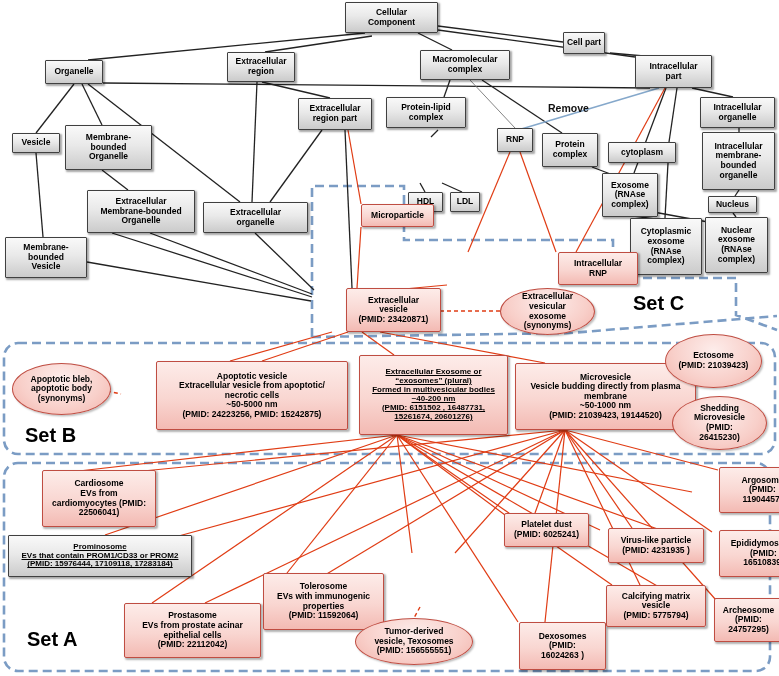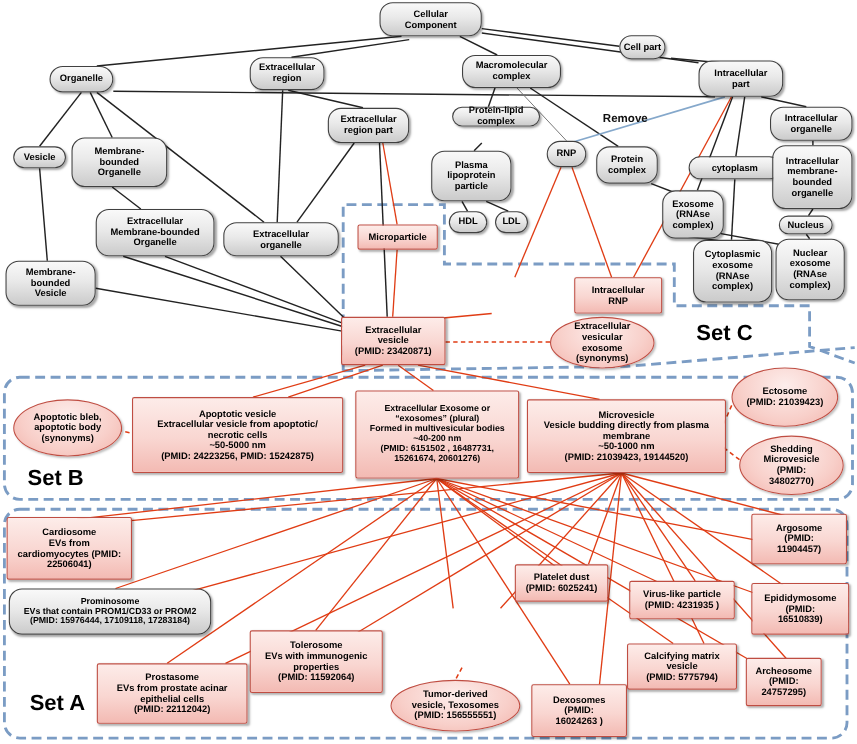--- a/index.html
+++ b/index.html
@@ -3,30 +3,30 @@
 <meta charset="utf-8">
 <style>
   html,body{margin:0;padding:0;background:#fff;}
   #stage{position:relative;width:779px;height:676px;background:#fff;overflow:hidden;
          font-family:"Liberation Sans",sans-serif;}
   #edges{position:absolute;left:0;top:0;}
   .node{position:absolute;display:flex;align-items:center;justify-content:center;
         text-align:center;white-space:pre-line;font-weight:bold;color:#000;
         line-height:1.12;padding:1px 2px;box-sizing:border-box;font-size:8.5px;}
   .gbox{background:linear-gradient(180deg,#f9f9f9 0%,#e9e9e9 45%,#cbcbcb 100%);
-        border:1.6px solid #404040;border-radius:12px;
+        border:1.6px solid #404040;border-radius:1px;
         box-shadow:1.5px 1.5px 2px rgba(0,0,0,.35);}
   .pbox{background:linear-gradient(180deg,#fdeceা9 0%,#f9d6d1 55%,#f3bab3 100%);
         background:linear-gradient(180deg,#fdece9 0%,#f9d6d1 55%,#f3bab3 100%);
         border:1.6px solid #bf4d42;border-radius:2px;
-        box-shadow:1.5px 1.5px 2px rgba(0,0,0,.3);}
+        box-shadow:1.5px 1.5px 2px rgba(0,0,0,.3);margin-left:36px;}
   .pellipse{background:radial-gradient(ellipse at 50% 30%,#fdedeb 0%,#f8cfc9 60%,#f2b3ab 100%);
         border:1.6px solid #bf4d42;border-radius:50%;
         box-shadow:1.5px 1.5px 2px rgba(0,0,0,.25);}
-  .f8{font-size:8px;}
+  .f8{font-size:8px;text-decoration:underline;}
   .setlabel{position:absolute;font-weight:bold;font-size:20px;color:#000;}
   .removelabel{position:absolute;font-weight:bold;font-size:10.5px;color:#111;}
 </style>
 </head>
 <body>
 
 <div id="stage">
 
   <svg id="edges" width="779" height="676" viewBox="0 0 779 676">
 
@@ -128,39 +128,36 @@
   <div class="node gbox" style="left:563px;top:32px;width:42px;height:22px">Cell part</div>
   <div class="node gbox" style="left:45px;top:60px;width:58px;height:24px">Organelle</div>
   <div class="node gbox" style="left:227px;top:52px;width:68px;height:30px">Extracellular
 region</div>
   <div class="node gbox" style="left:420px;top:50px;width:90px;height:30px">Macromolecular
 complex</div>
   <div class="node gbox" style="left:635px;top:55px;width:77px;height:33px">Intracellular
 part</div>
   <div class="node gbox" style="left:298px;top:98px;width:74px;height:32px">Extracellular
 region part</div>
-  <div class="node gbox" style="left:411px;top:97px;width:80px;height:18px">Protein-lipid
+  <div class="node gbox" style="left:386px;top:97px;width:80px;height:31px">Protein-lipid
 complex</div>
   <div class="node gbox" style="left:497px;top:128px;width:36px;height:24px">RNP</div>
   <div class="node gbox" style="left:542px;top:133px;width:56px;height:34px">Protein
 complex</div>
-  <div class="node gbox" style="left:626px;top:142px;width:84px;height:21px">cytoplasm</div>
+  <div class="node gbox" style="left:608px;top:142px;width:68px;height:21px">cytoplasm</div>
   <div class="node gbox" style="left:700px;top:97px;width:75px;height:31px">Intracellular
 organelle</div>
   <div class="node gbox" style="left:702px;top:132px;width:73px;height:58px">Intracellular
 membrane-
 bounded
 organelle</div>
   <div class="node gbox" style="left:12px;top:133px;width:48px;height:20px">Vesicle</div>
   <div class="node gbox" style="left:65px;top:125px;width:87px;height:45px">Membrane-
 bounded
 Organelle</div>
-  <div class="node gbox" style="left:392px;top:137px;width:73px;height:46px">Plasma
-lipoprotein
-particle</div>
   <div class="node gbox" style="left:408px;top:192px;width:35px;height:20px">HDL</div>
   <div class="node gbox" style="left:450px;top:192px;width:30px;height:20px">LDL</div>
   <div class="node gbox" style="left:602px;top:173px;width:56px;height:44px">Exosome
 (RNAse
 complex)</div>
   <div class="node gbox" style="left:708px;top:196px;width:49px;height:17px">Nucleus</div>
   <div class="node gbox" style="left:630px;top:218px;width:72px;height:57px">Cytoplasmic
 exosome
 (RNAse
 complex)</div>
@@ -239,21 +236,21 @@
 exosome
 (synonyms)</div>
   <div class="node pellipse" style="left:12px;top:363px;width:99px;height:52px">Apoptotic bleb,
 apoptotic body
 (synonyms)</div>
   <div class="node pellipse" style="left:665px;top:334px;width:97px;height:54px">Ectosome
 (PMID: 21039423)</div>
   <div class="node pellipse" style="left:672px;top:396px;width:95px;height:54px">Shedding
 Microvesicle
 (PMID:
-34802770)</div>
+26415230)</div>
   <div class="node pellipse" style="left:355px;top:618px;width:118px;height:47px">Tumor-derived
 vesicle, Texosomes
 (PMID: 156555551)</div>
 
   <div class="removelabel" style="left:548px;top:102px">Remove</div>
   <div class="setlabel" style="left:633px;top:292px">Set C</div>
   <div class="setlabel" style="left:25px;top:424px">Set B</div>
   <div class="setlabel" style="left:27px;top:628px">Set A</div>
 
 </div>

